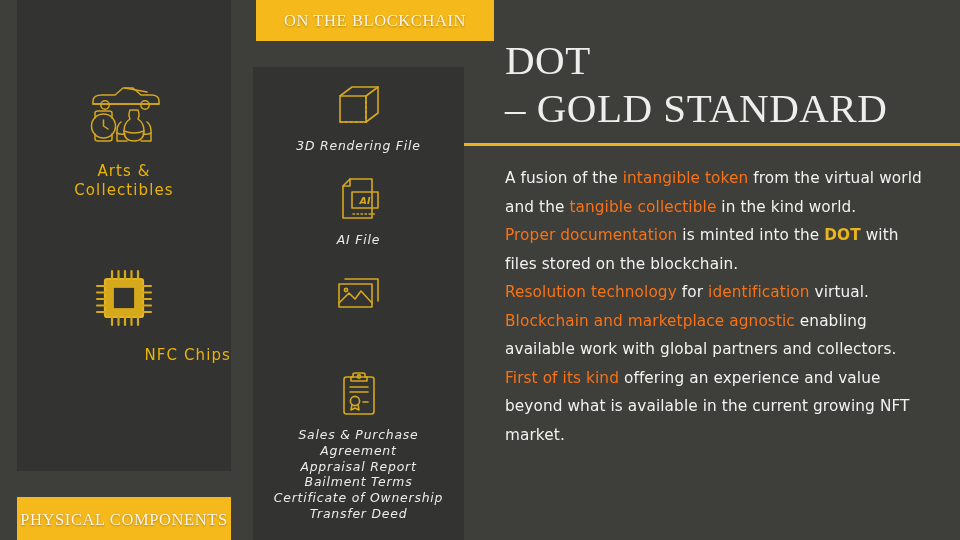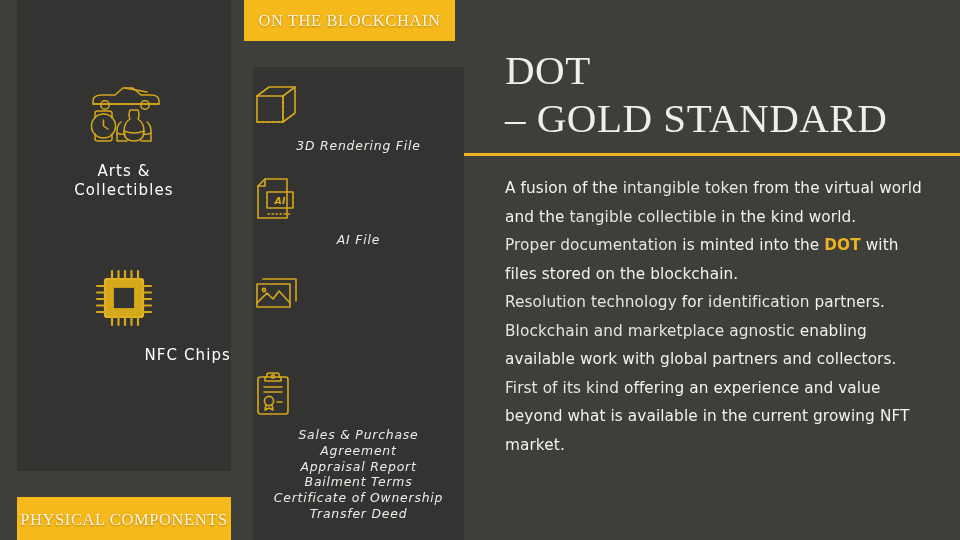--- a/index.html
+++ b/index.html
@@ -53,54 +53,54 @@
     display: flex;
     align-items: center;
     justify-content: center;
     height: 72px;
   }
   .feature .feature-label {
     margin-top: 12px;
     font-size: 15px;
     line-height: 1.25;
     letter-spacing: 1.1px;
-    color: #ffffff;
-  }
-
-  
-  #blockchain-banner { left: 244px; top: 0px; width: 211px; height: 41px; }
+    color: #eab308;
+  }
+
+  
+  #blockchain-banner { left: 256px; top: 0px; width: 238px; height: 41px; }
   #middle-card { left: 253px; top: 67px; width: 211px; height: 473px; }
 
   .doc-item {
     position: absolute;
     left: 0;
     width: 211px;
     text-align: center;
     font-style: italic;
   }
   .doc-item .icon-wrap {
     display: flex;
     align-items: center;
-    justify-content: flex-start;
+    justify-content: center;
     height: 48px;
   }
   .doc-item .doc-label {
     margin-top: 9px;
     font-size: 12.4px;
     line-height: 1.27;
     letter-spacing: 0.8px;
     color: #ececea;
     white-space: pre-line;
   }
 
   
   #right-panel {
     position: absolute;
     left: 464px;
-    top: 12px;
+    top: 2px;
     width: 496px;
     height: 500px;
   }
   #title-block {
     position: absolute;
     left: 41px;
     top: 35px;
     width: 440px;
   }
   #title-block .title-line {
@@ -122,21 +122,21 @@
   #body-copy {
     position: absolute;
     left: 41px;
     top: 162px;
     width: 430px;
     font-size: 15.3px;
     line-height: 28.5px;
     color: #f2f2f0;
     letter-spacing: 0.1px;
   }
-  #body-copy .gold { color: #e5e5e5; }
+  #body-copy .gold { color: #f97316; }
   #body-copy .gold-bold { color: #e9b41f; font-weight: bold; }
   #body-copy p { margin: 0; }
 </style>
 </head>
 <body>
 
 <div id="slide">
 
   <div class="card" id="left-card">
 
@@ -283,20 +283,20 @@
     <div id="title-block">
       <div class="title-line">DOT</div>
       <div class="title-line">– GOLD STANDARD</div>
     </div>
 
     <div id="title-rule"></div>
 
     <div id="body-copy">
       <p><span>A fusion of the </span><span class="gold">intangible token</span><span> from the virtual world and the </span><span class="gold">tangible collectible</span><span> in the kind world.</span></p>
       <p><span class="gold">Proper documentation</span><span> is minted into the </span><span class="gold-bold">DOT</span><span> with files stored on the blockchain.</span></p>
-      <p><span class="gold">Resolution technology</span><span> for </span><span class="gold">identification</span><span> partners.</span></p>
+      <p><span class="gold">Resolution technology</span><span> for </span><span class="gold">identification</span><span> virtual.</span></p>
       <p><span class="gold">Blockchain and marketplace agnostic</span><span> enabling available work with global partners and collectors.</span></p>
       <p><span class="gold">First of its kind</span><span> offering an experience and value beyond what is available in the current growing NFT market.</span></p>
     </div>
 
   </div>
 
 </div>
 
 </body></html>

